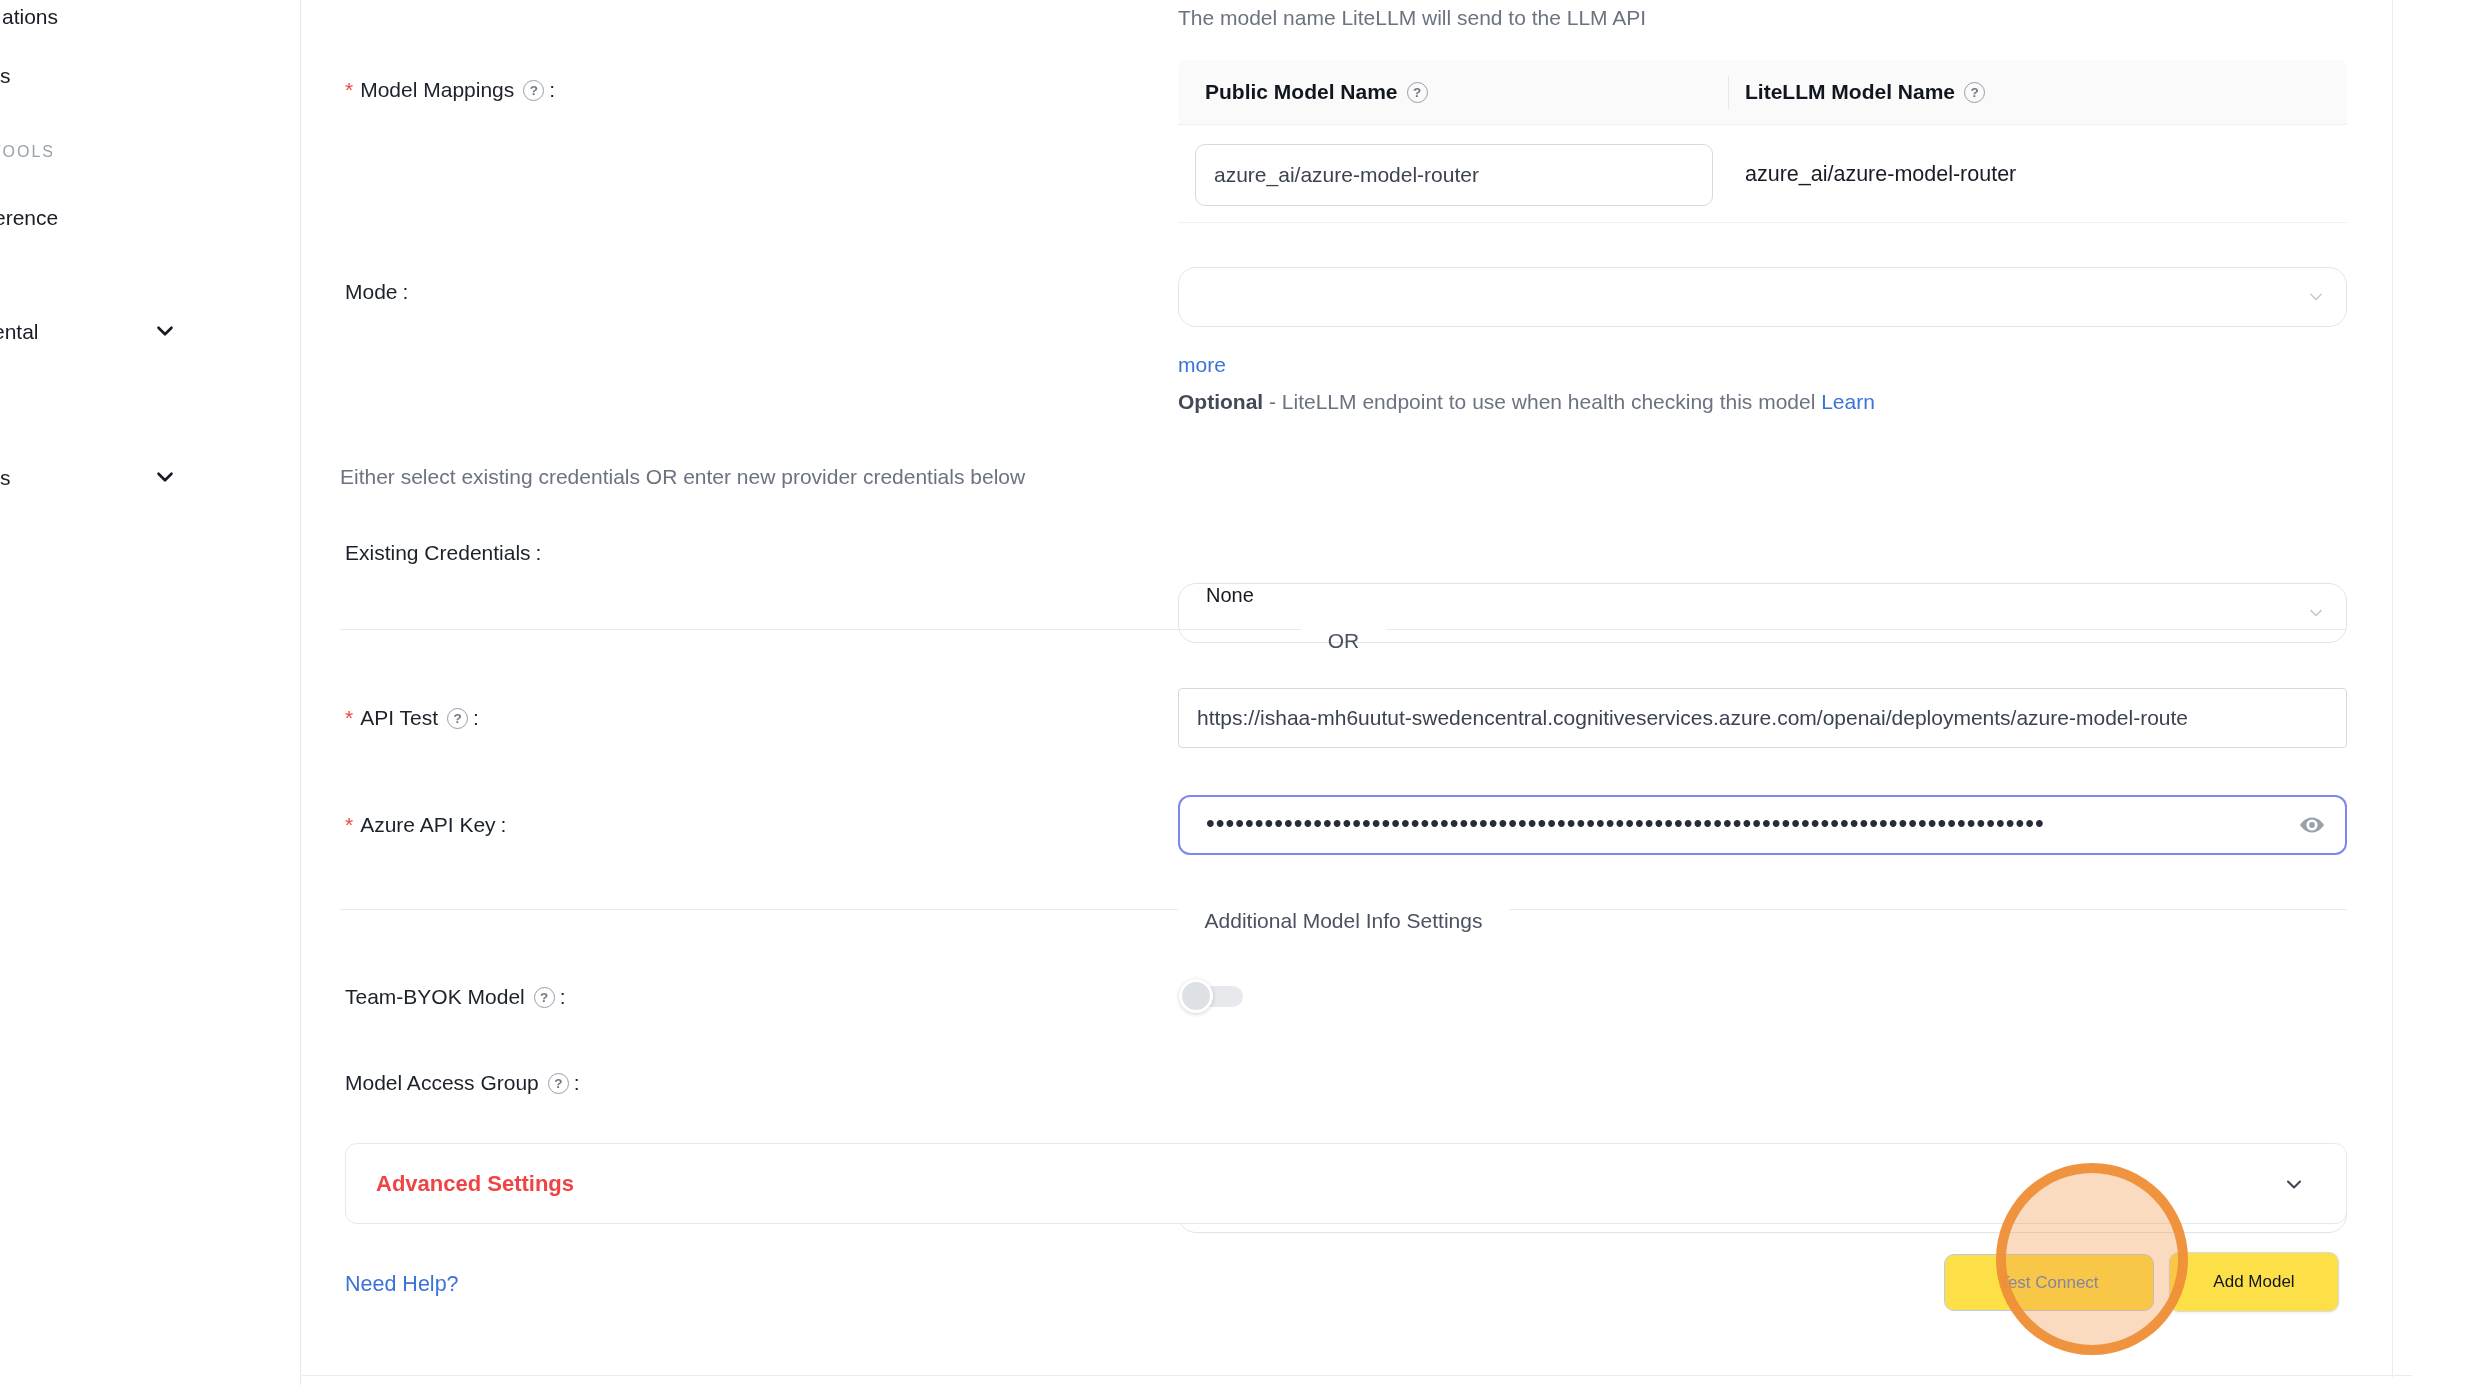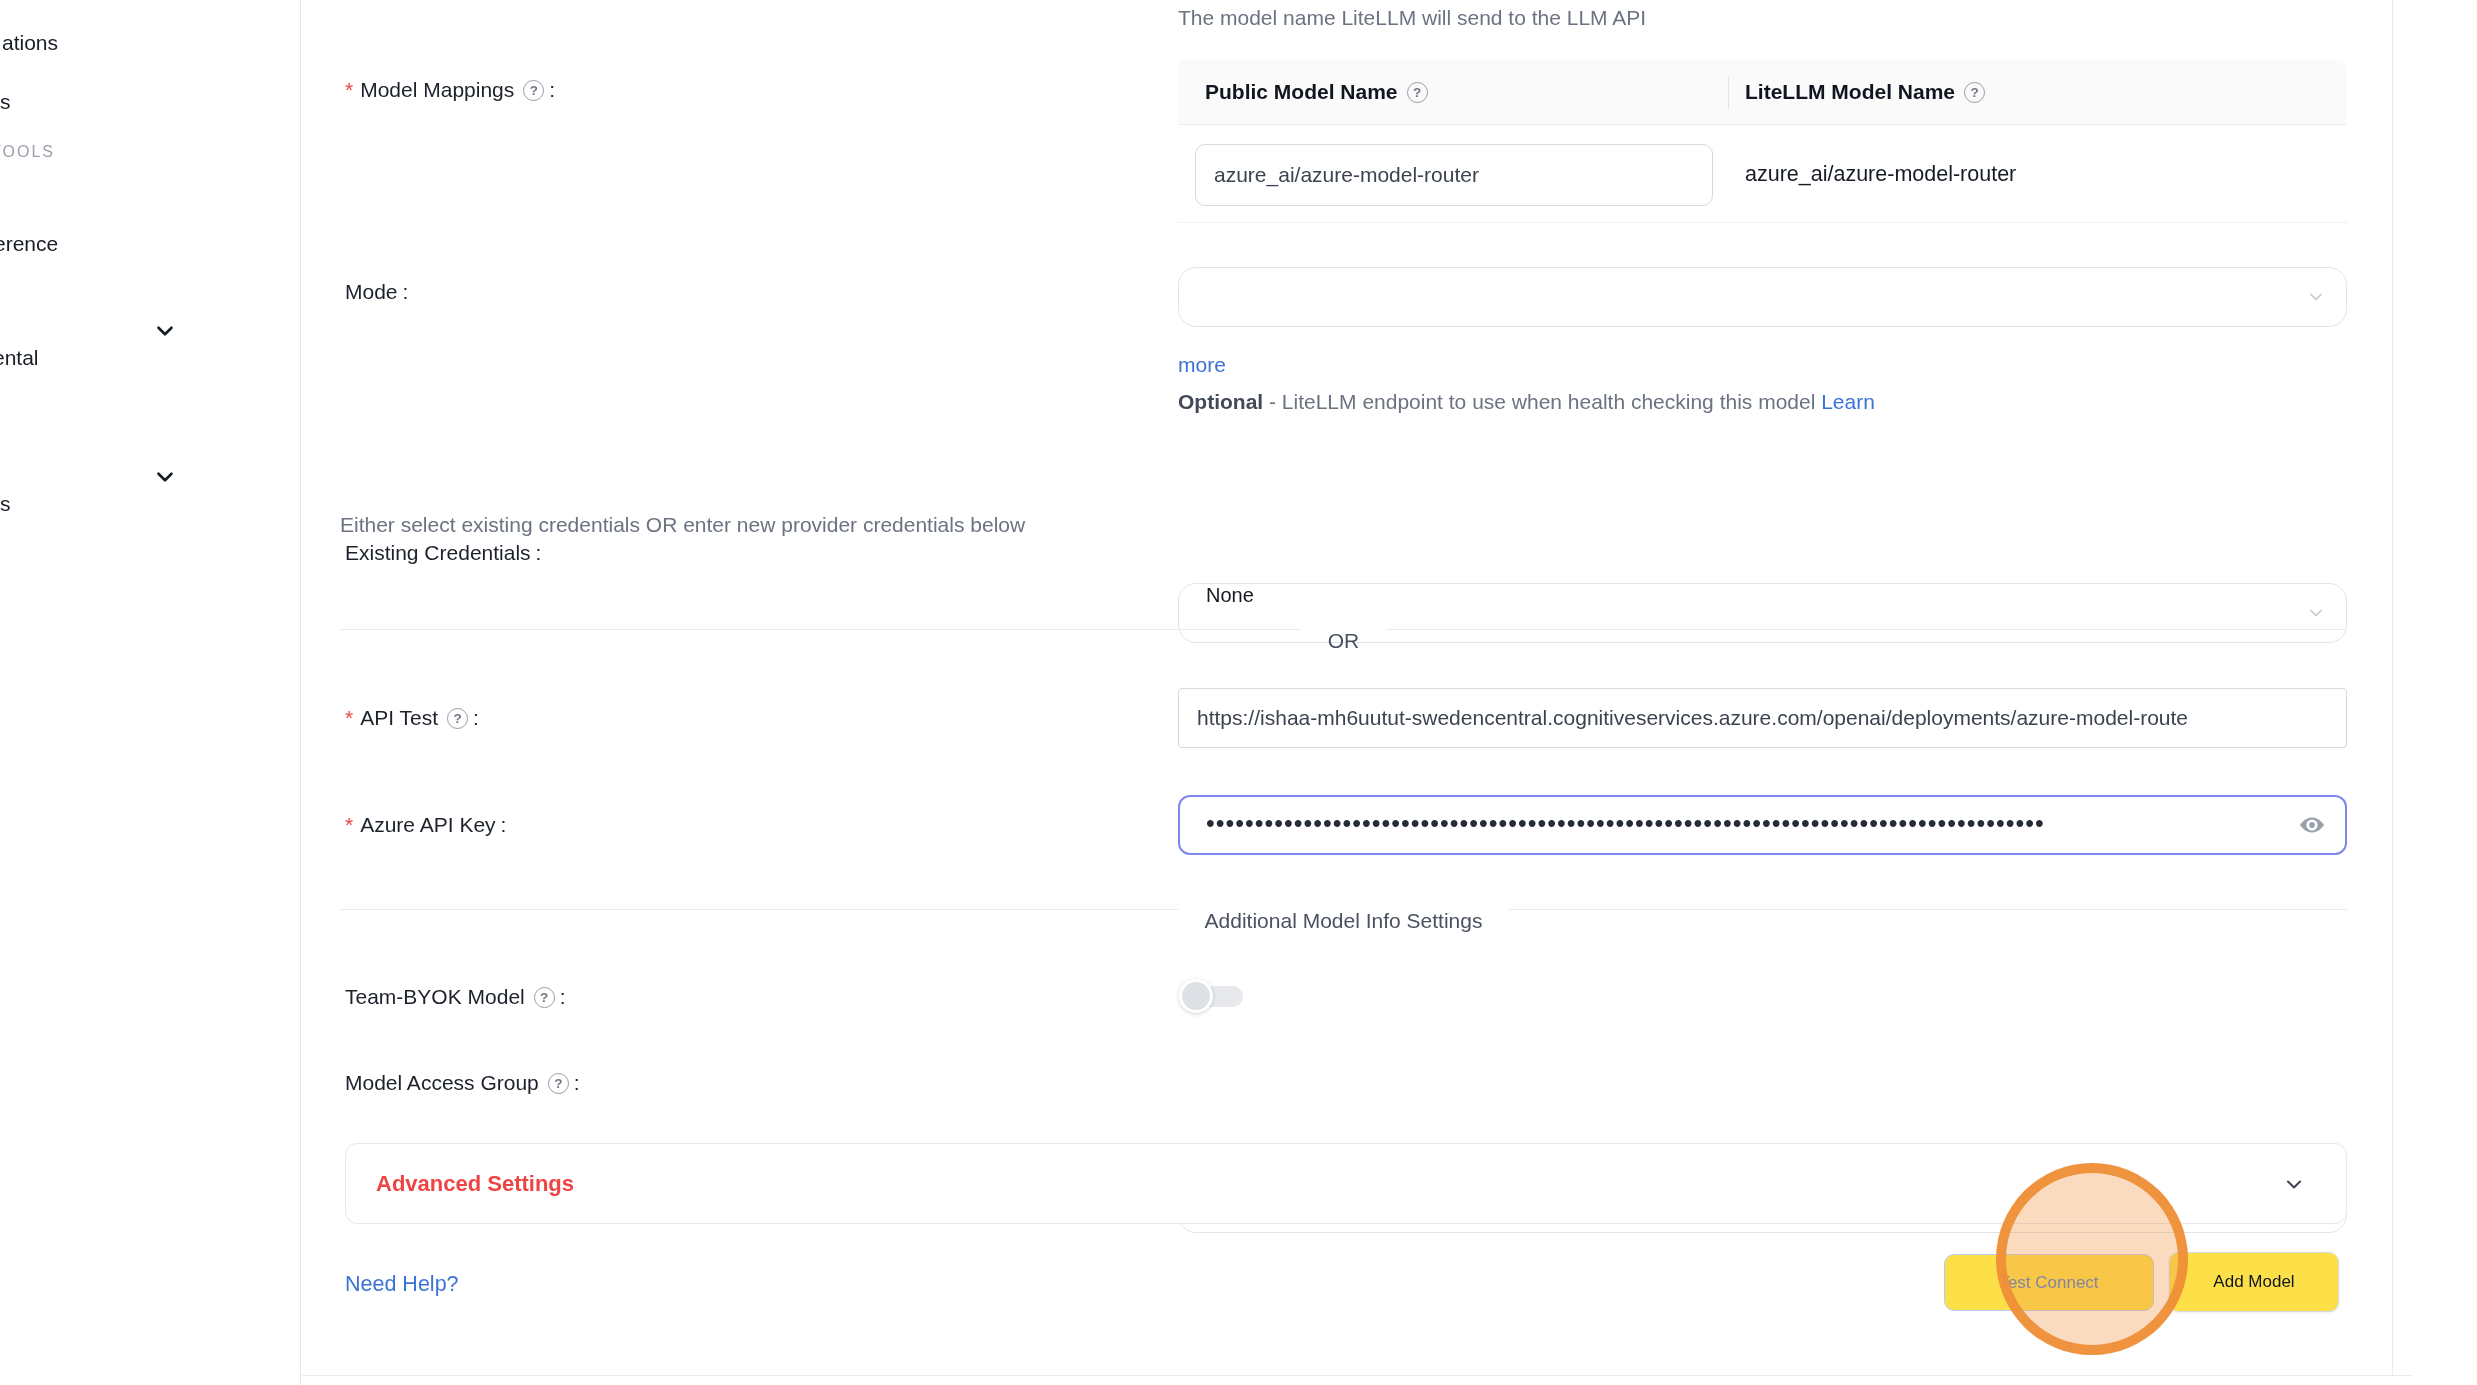--- a/index.html
+++ b/index.html
@@ -4,21 +4,21 @@
 <style>
   * { margin:0; padding:0; box-sizing:border-box; }
   html,body { background:#fff; }
   body { font-family:"Liberation Sans", sans-serif; }
   #page { position:relative; width:2477px; height:1385px; background:#fff; overflow:hidden; }
 
   
   .sidebar { position:absolute; left:0; top:0; width:301px; height:1385px; background:#fff;
              border-right:1px solid #e7e9ed; overflow:hidden; z-index:2; }
   .side-item { position:absolute; display:flex; align-items:center; font-size:21px; color:#181d26;
-               white-space:nowrap; cursor:pointer;margin-top:26px; }
+               white-space:nowrap; cursor:pointer; }
   .si-1 { left:2px;  top:17px;  transform:translateY(-50%); }
   .si-2 { left:0px;  top:76px;  transform:translateY(-50%); }
   .si-tools { position:absolute; left:-9px; top:152px; transform:translateY(-50%);
               font-size:16px; color:#9aa1ab; font-weight:500; letter-spacing:2px; white-space:nowrap; }
   .si-3 { left:-6px; top:218px; transform:translateY(-50%); }
   .si-4 { left:-7px; top:332px; transform:translateY(-50%); }
   .si-5 { left:0px;  top:478px; transform:translateY(-50%); }
   .side-chev { position:absolute; width:26px; height:26px; }
   .sc-4 { left:152px; top:318px; }
   .sc-5 { left:152px; top:464px; }
@@ -106,21 +106,21 @@
   
   .highlight-circle { position:absolute; left:1996px; top:1163px; width:192px; height:192px; border-radius:50%;
                       border:10px solid rgba(239,143,56,.95); background:rgba(242,153,74,.35);
                       z-index:6; pointer-events:none; }
 
   
   .r-help      { top:6px; left:1178px; }
   .r-mappings  { top:90px; }
   .r-mode      { top:292px; }
   .sel-mode    { top:267px; }
-  .r-either    { top:477px; left:340px; transform:translateY(-50%);margin-top:48px; }
+  .r-either    { top:477px; left:340px; transform:translateY(-50%); }
   .r-existing  { top:553px; }
   .sel-exist   { top:523px; }
   .dv-or       { top:641px; }
   .r-apibase   { top:718px; }
   .in-apibase  { top:688px; }
   .r-azurekey  { top:825px; }
   .dv-info     { top:921px; }
   .r-byok      { top:997px; }
   .r-mag       { top:1083px; }
   .sel-mag     { top:1053px; }

